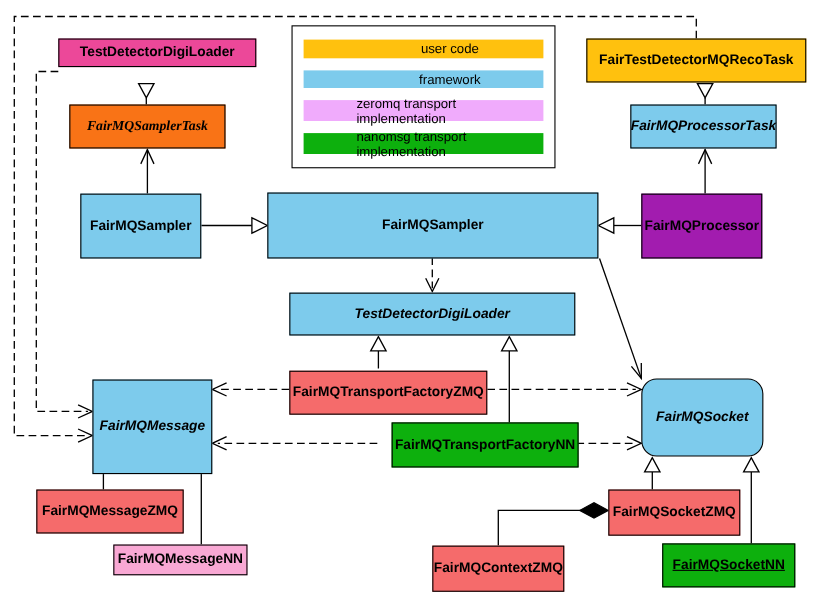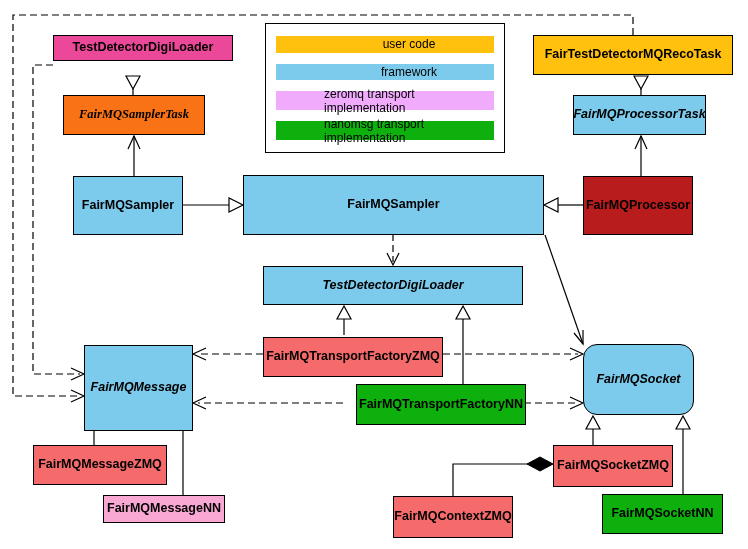--- a/index.html
+++ b/index.html
@@ -152,35 +152,35 @@
   <div class="node" style="left: 533px; top: 35px; width: 200px; height: 40px; background: rgb(255, 193, 14);">FairTestDetectorMQRecoTask</div>
 
   <div class="node abstract" style="left: 63px; top: 95px; width: 142px; height: 40px; background: #f97316; font-family: Liberation Serif, serif;">FairMQSamplerTask</div>
 
   <div class="node abstract" style="left: 573px; top: 95px; width: 133px; height: 40px; background: rgb(125, 203, 236);">FairMQProcessorTask</div>
 
   <div class="node" style="left: 73px; top: 176px; width: 110px; height: 59px; background: rgb(125, 203, 236);">FairMQSampler</div>
 
   <div class="node" style="left: 243px; top: 175px; width: 301px; height: 60px; background: rgb(125, 203, 236);">FairMQSampler</div>
 
-  <div class="node" style="left: 583px; top: 176px; width: 110px; height: 59px; background: #b91c1c;">FairMQProcessor</div>
+  <div class="node" style="left: 583px; top: 176px; width: 110px; height: 59px; background: #a21caf;">FairMQProcessor</div>
 
   <div class="node abstract" style="left: 263px; top: 266px; width: 260px; height: 39px; background: rgb(125, 203, 236);">TestDetectorDigiLoader</div>
 
   <div class="node abstract" style="left: 84px; top: 345px; width: 109px; height: 86px; background: rgb(125, 203, 236);">FairMQMessage</div>
 
   <div class="node abstract" style="left: 583px; top: 344px; width: 111px; height: 71px; background: rgb(125, 203, 236); border-radius: 14px;">FairMQSocket</div>
 
   <div class="node" style="left: 263px; top: 337px; width: 180px; height: 40px; background: rgb(245, 107, 107);">FairMQTransportFactoryZMQ</div>
 
   <div class="node" style="left: 343px; top: 384px; width: 170px; height: 41px; background: rgb(13, 176, 13); margin-left: 13px;">FairMQTransportFactoryNN</div>
 
   <div class="node" style="left: 33px; top: 445px; width: 134px; height: 40px; background: rgb(245, 107, 107);">FairMQMessageZMQ</div>
 
   <div class="node" style="left: 103px; top: 495px; width: 122px; height: 28px; background: #f9a8d4;">FairMQMessageNN</div>
 
   <div class="node" style="left: 553px; top: 445px; width: 120px; height: 42px; background: rgb(245, 107, 107);">FairMQSocketZMQ</div>
 
-  <div class="node" style="left: 602px; top: 494px; width: 121px; height: 40px; background: rgb(13, 176, 13);">FairMQSocketNN</div>
+  <div class="node" style="left: 602px; top: 494px; width: 121px; height: 40px; background: rgb(13, 176, 13); text-decoration: underline;">FairMQSocketNN</div>
 
   <div class="node" style="left: 393px; top: 496px; width: 120px; height: 42px; background: rgb(245, 107, 107);">FairMQContextZMQ</div>
 
 </div>
 
 </body></html>

